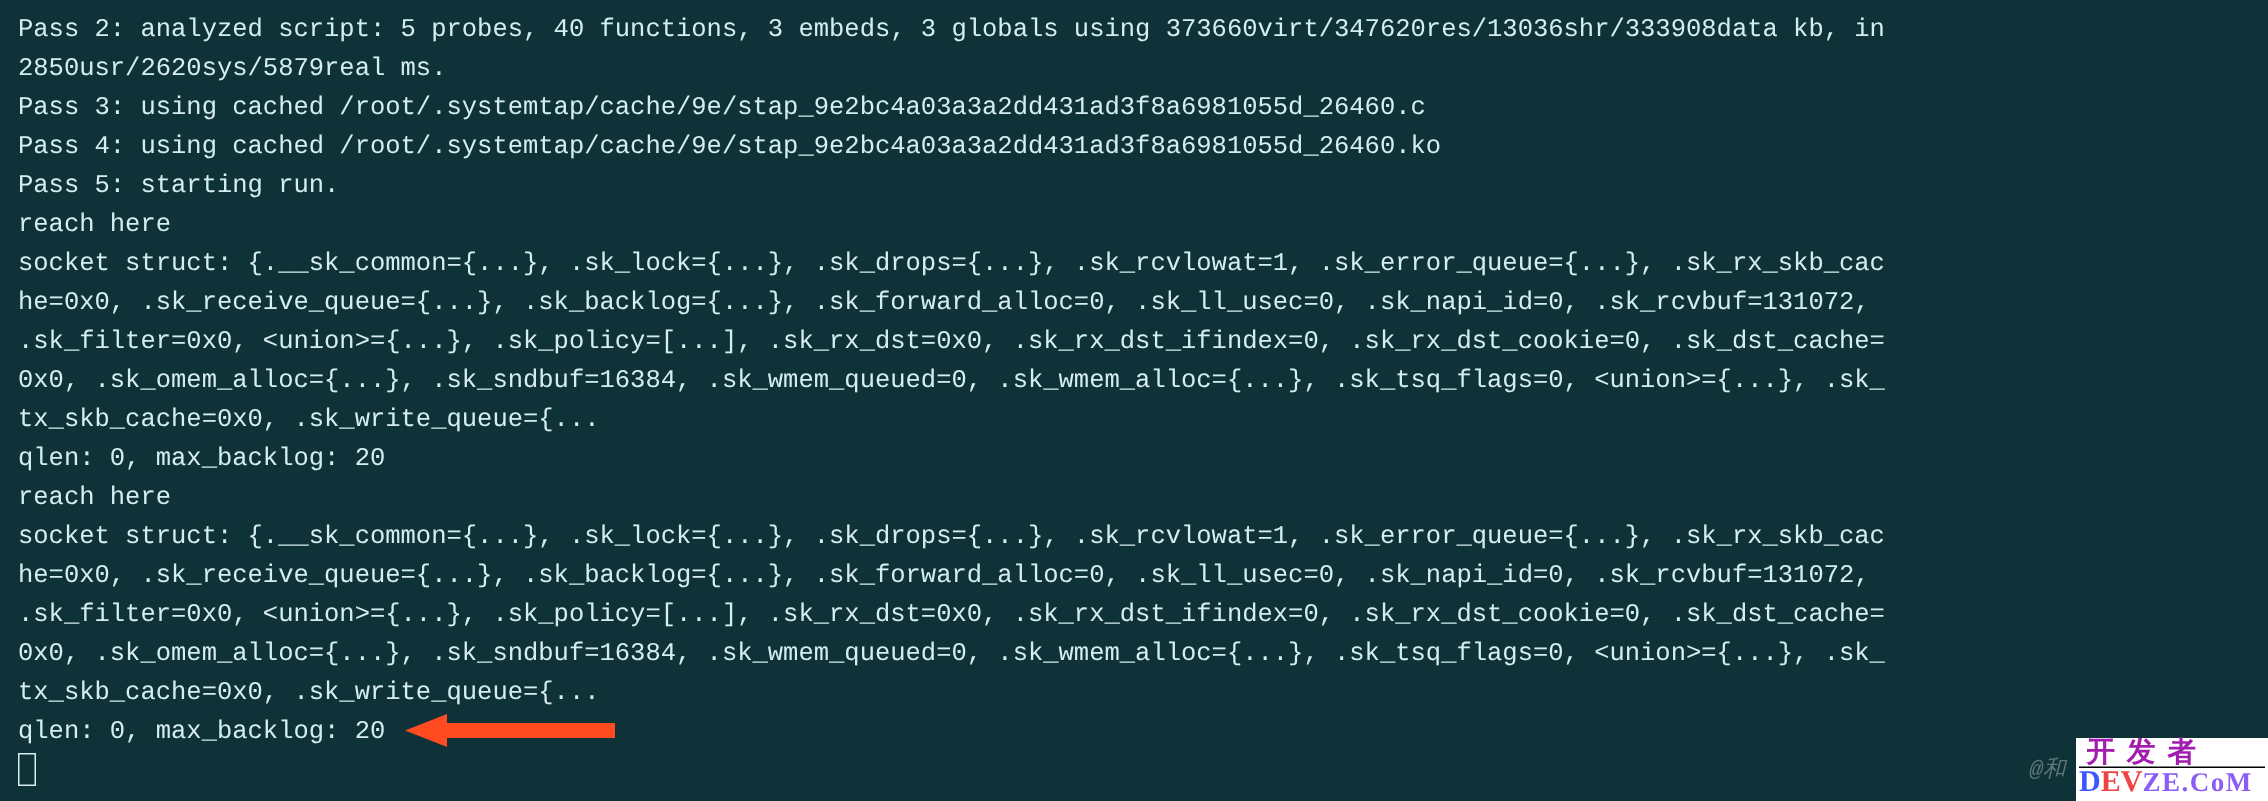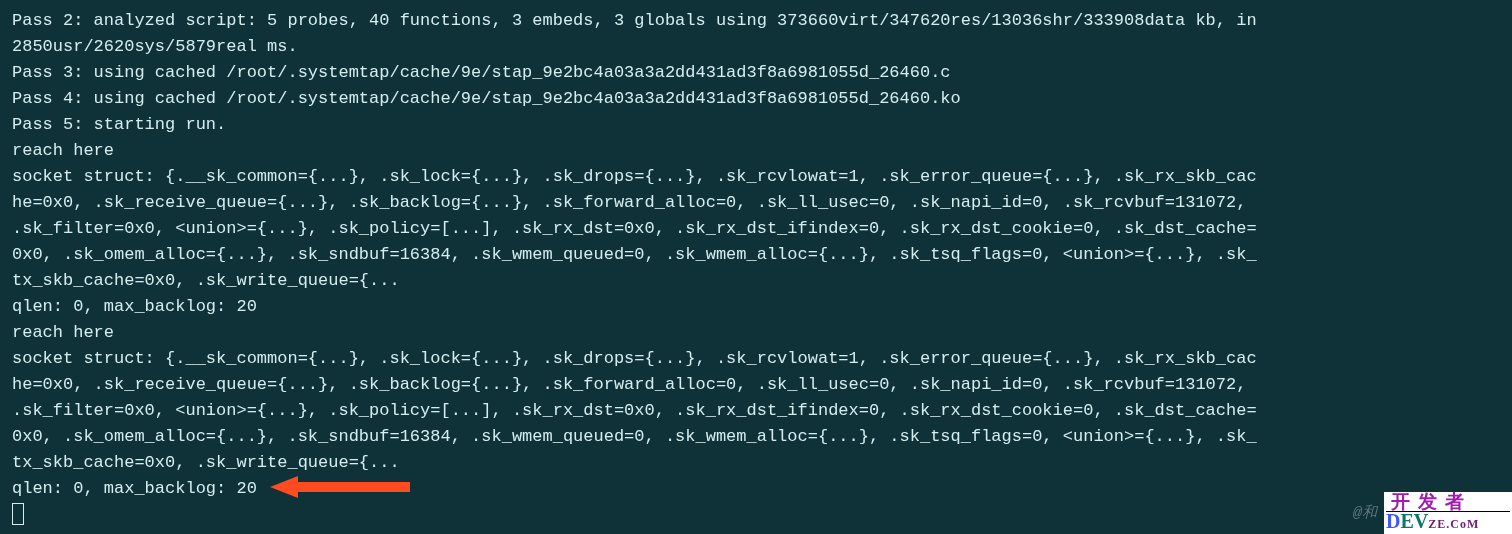--- a/index.html
+++ b/index.html
@@ -62,22 +62,22 @@
     letter-spacing: 8px;
     color: #a21caf;
     border-bottom: 1px solid #000;
     padding-left: 5px;
   }
   .wm-bottom {
     font-size: 20px;
     letter-spacing: 0;
   }
   .wm-bottom .d1 { color: #3d57ff; }
-  .wm-bottom .d2 { color: #0f766e; }
-  .wm-bottom .d3 { color: #701a75; font-size: 12px; letter-spacing: 1px;}
+  .wm-bottom .d2 { color: #ef4444; }
+  .wm-bottom .d3 { color: #8b5cf6; font-size: 18px; letter-spacing: 1px;}
   .attrib {
     position: absolute;
     right: 135px;
     bottom: 12px;
     color: #5b787b;
     font-size: 15px;
     font-style: italic;
   }
 </style>
 </head>

